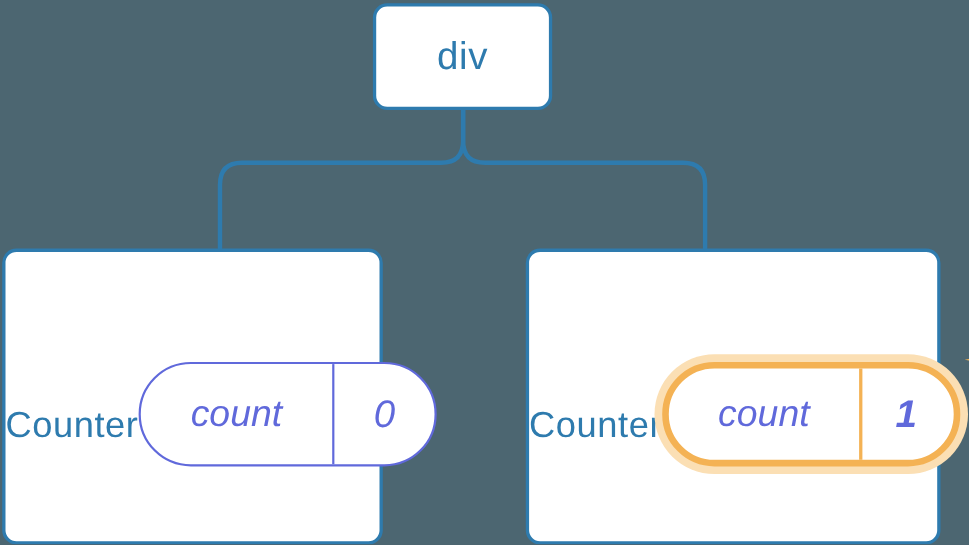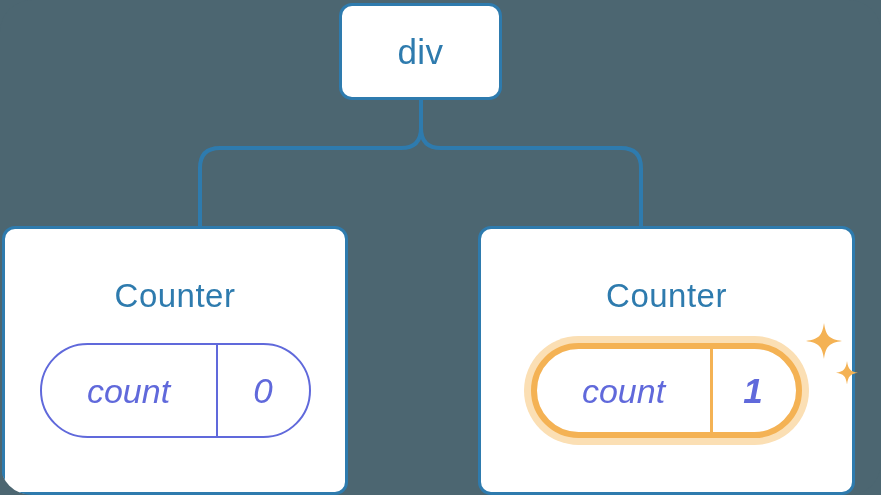--- a/index.html
+++ b/index.html
@@ -7,21 +7,20 @@
     padding: 0;
     background: #4c6671;
   }
   #stage {
     position: relative;
     width: 881px;
     height: 495px;
     background: #4c6671;
     overflow: hidden;
     font-family: "Liberation Sans", sans-serif;
-    border-radius: 32px;
   }
 
   
   #connector {
     position: absolute;
     left: 0;
     top: 0;
     width: 881px;
     height: 495px;
     pointer-events: none;
@@ -50,21 +49,21 @@
   }
 
   
   .card {
     position: absolute;
     background: #ffffff;
     border: 3px solid #2e7bae;
     border-radius: 13px;
     box-sizing: border-box;
     display: flex;
-    flex-direction: column;
+    flex-direction: row;
     align-items: center;
   }
   .card-left  { left: 2px;   top: 226px; width: 346px; height: 269px; }
   .card-right { left: 478px; top: 226px; width: 377px; height: 269px; }
 
   .card-title {
     color: #2e7bae;
     font-size: 33px;
     letter-spacing: 0.5px;
     margin-top: 50px;

